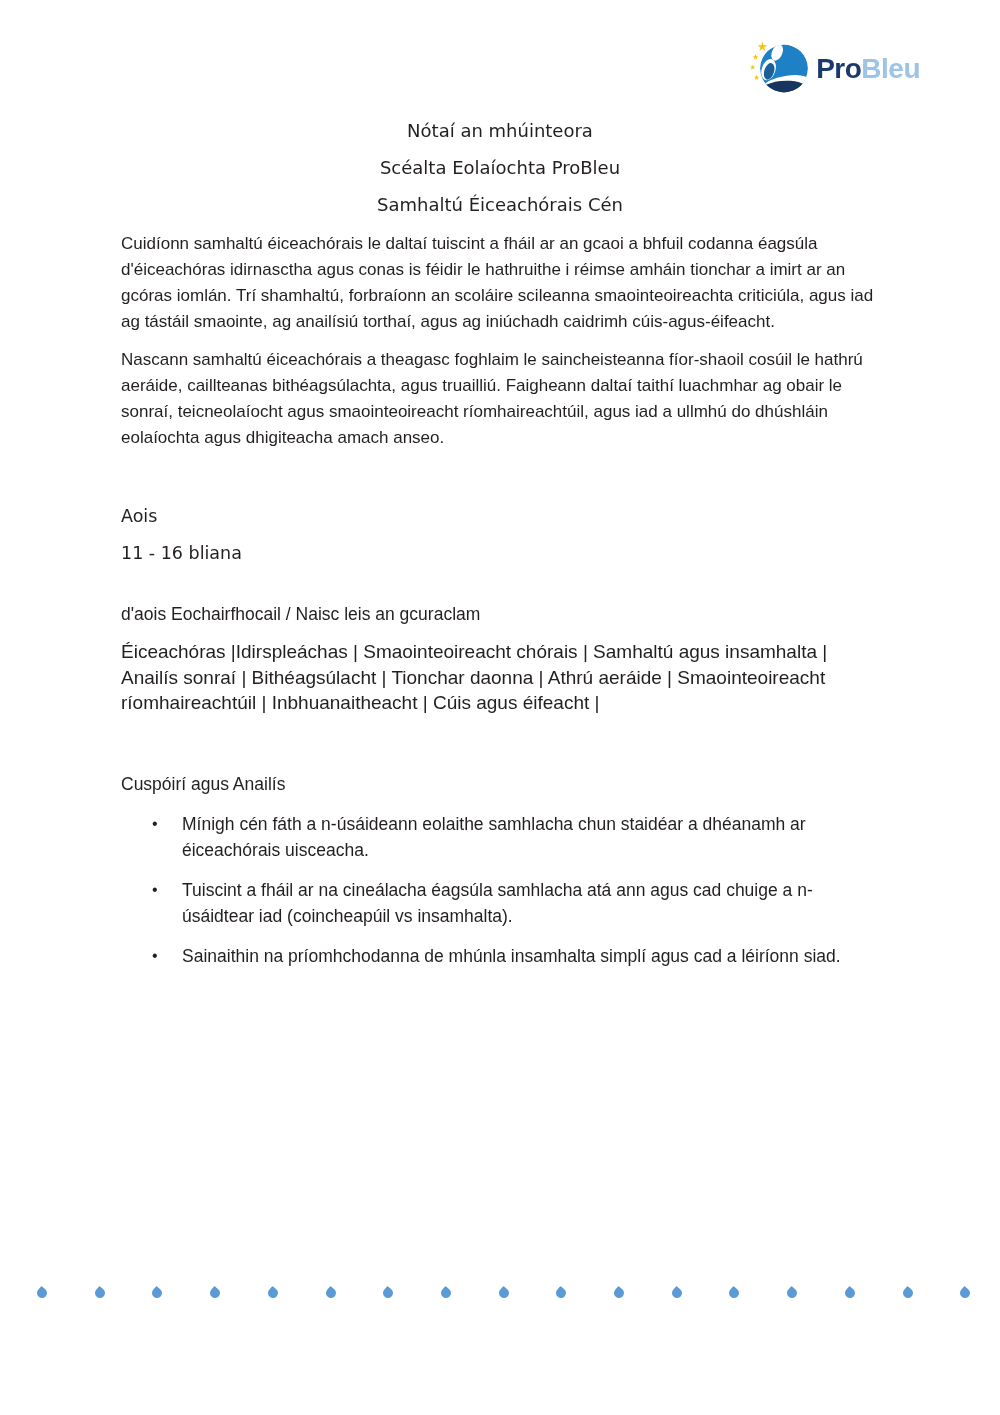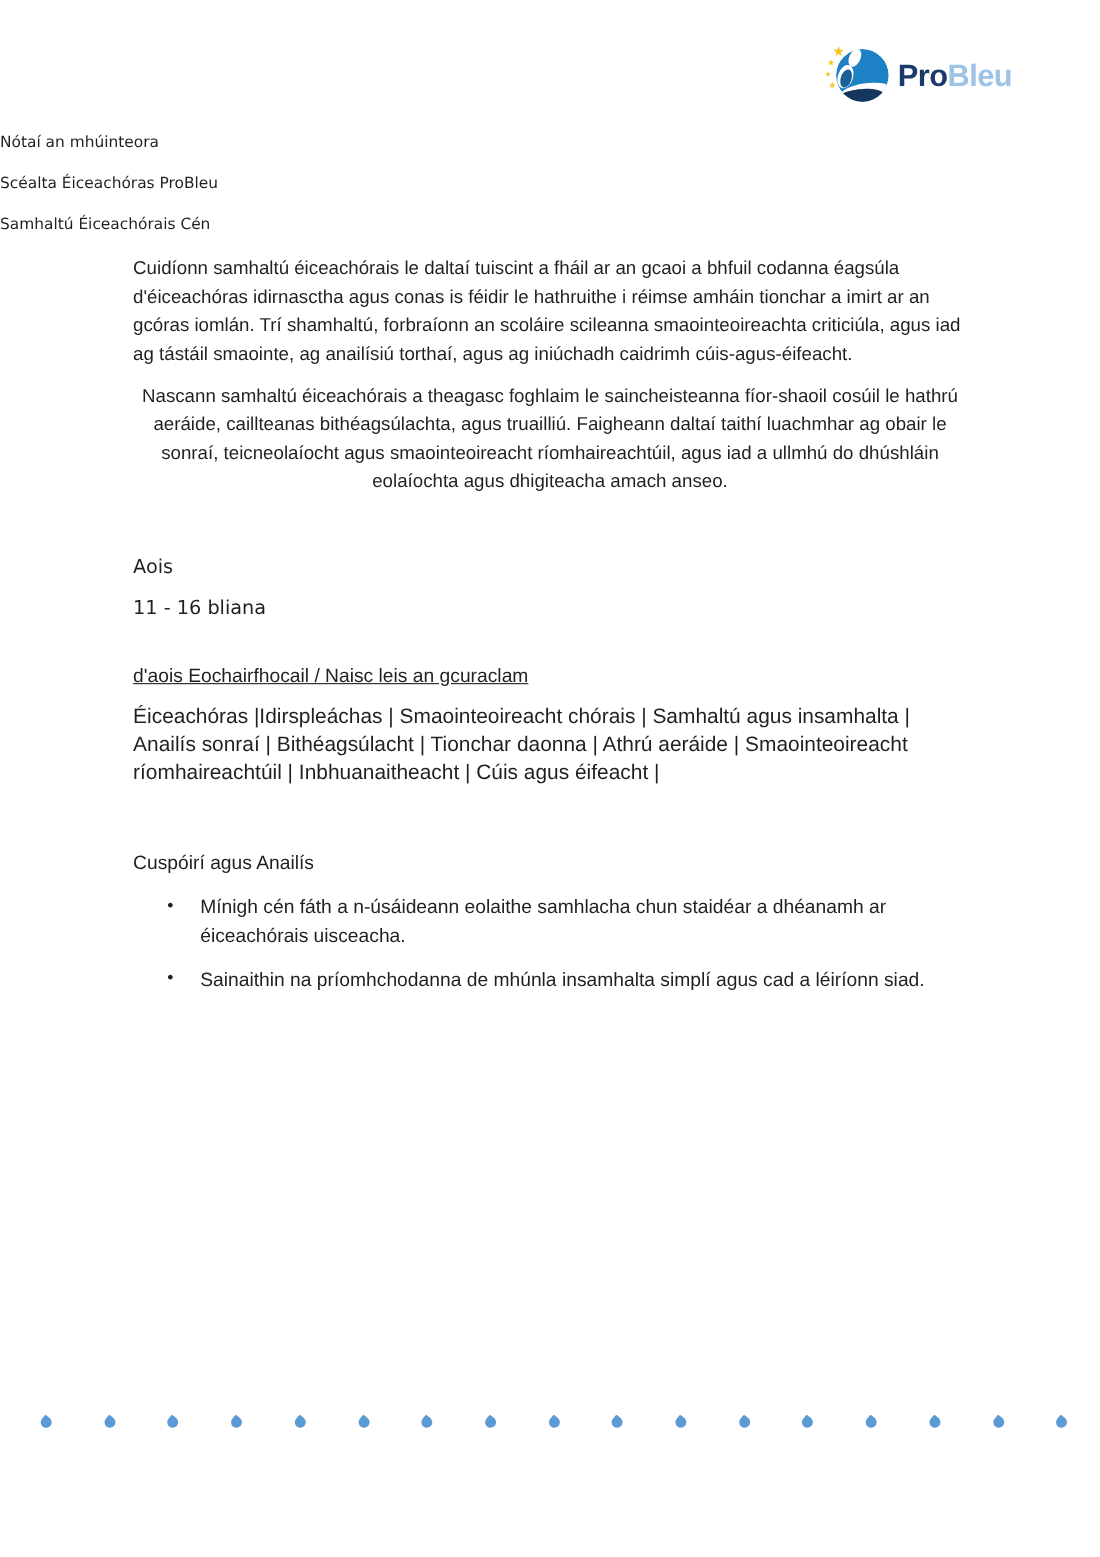--- a/index.html
+++ b/index.html
@@ -16,32 +16,32 @@
   .logo-row{
     display:flex;justify-content:flex-end;align-items:center;
     padding:40px 80px 0 0;height:57px;box-sizing:content-box;
   }
   .logo{display:flex;align-items:center;gap:4px;}
   .logo-mark{width:64px;height:57px;display:block;}
   .logo-text{font-family:"Liberation Sans",sans-serif;font-weight:700;font-size:28px;letter-spacing:-0.5px;line-height:1;}
   .logo-text .pro{color:#1b3a6b;}
   .logo-text .bleu{color:#9dc3e6;}
   
-  .titles{margin-top:22px;font-family:"DejaVu Sans",sans-serif;font-size:14px;line-height:23px;}
+  .titles{margin-top:22px;text-align:center;font-family:"DejaVu Sans",sans-serif;font-size:18px;line-height:23px;}
   .titles .title-line{margin:0 0 14px 0;}
   
   .h-why{
     margin:59px 0 0 0;font-family:"DejaVu Sans",sans-serif;
     font-size:19px;font-weight:400;line-height:24px;
   }
   .para{margin:15px 0 0 0;font-size:17px;line-height:26px;max-width:760px;}
-  .para + .para{margin-top:12px;text-align:center;}
+  .para + .para{margin-top:12px;}
   .h-age{margin:54px 0 0 0;font-family:"DejaVu Sans",sans-serif;font-size:17.5px;font-weight:400;line-height:23px;}
   .age-value{margin:14px 0 0 0;font-family:"DejaVu Sans",sans-serif;font-size:17.5px;line-height:23px;}
-  .h-keywords{margin:37px 0 0 0;font-size:17.5px;font-weight:400;line-height:24px;text-decoration:underline;}
+  .h-keywords{margin:37px 0 0 0;font-size:17.5px;font-weight:400;line-height:24px;}
   .keywords{margin:13px 0 0 0;font-size:19px;line-height:25.5px;max-width:760px;}
   .h-objectives{margin:56px 0 0 0;font-size:17.5px;font-weight:400;line-height:24px;}
   .bullets{list-style:none;margin:15px 0 0 0;padding:0;max-width:760px;}
   .bullets li{
     position:relative;padding-left:61px;margin:0 0 14px 0;
     font-size:17.5px;line-height:26px;
   }
   .bullets li::before{
     content:"\2022";position:absolute;left:31px;top:0;
     font-size:16px;line-height:26px;color:#231f20;
@@ -80,38 +80,39 @@
         <use href="#star" fill="#F6C21A" transform="translate(12,30) scale(5.5)"></use>
         <use href="#star" fill="#F6C21A" transform="translate(7,48) scale(5)"></use>
         <use href="#star" fill="#F6C21A" transform="translate(14,66) scale(5.5)"></use>
       </svg>
       <div class="logo-text"><span class="pro">Pro</span><span class="bleu">Bleu</span></div>
     </div>
   </div>
 
   <div class="titles">
     <p class="title-line">Nótaí an mhúinteora</p>
-    <p class="title-line">Scéalta Éiceachóras ProBleu</p>
+    <p class="title-line">Scéalta Eolaíochta ProBleu</p>
     <p class="title-line">Samhaltú Éiceachórais Cén</p>
   </div>
 
   <div class="content">
 
     <p class="para">Cuidíonn samhaltú éiceachórais le daltaí tuiscint a fháil ar an gcaoi a bhfuil codanna éagsúla d'éiceachóras idirnasctha agus conas is féidir le hathruithe i réimse amháin tionchar a imirt ar an gcóras iomlán. Trí shamhaltú, forbraíonn an scoláire scileanna smaointeoireachta criticiúla, agus iad ag tástáil smaointe, ag anailísiú torthaí, agus ag iniúchadh caidrimh cúis-agus-éifeacht.</p>
     <p class="para">Nascann samhaltú éiceachórais a theagasc foghlaim le saincheisteanna fíor-shaoil cosúil le hathrú aeráide, caillteanas bithéagsúlachta, agus truailliú. Faigheann daltaí taithí luachmhar ag obair le sonraí, teicneolaíocht agus smaointeoireacht ríomhaireachtúil, agus iad a ullmhú do dhúshláin eolaíochta agus dhigiteacha amach anseo.</p>
 
     <h2 class="h-age">Aois</h2>
     <p class="age-value">11 - 16 bliana</p>
 
     <h2 class="h-keywords">d'aois Eochairfhocail / Naisc leis an gcuraclam</h2>
     <p class="keywords">Éiceachóras |Idirspleáchas | Smaointeoireacht chórais | Samhaltú agus insamhalta | Anailís sonraí | Bithéagsúlacht | Tionchar daonna | Athrú aeráide | Smaointeoireacht ríomhaireachtúil | Inbhuanaitheacht | Cúis agus éifeacht |</p>
 
     <h2 class="h-objectives">Cuspóirí agus Anailís</h2>
     <ul class="bullets">
       <li>Mínigh cén fáth a n-úsáideann eolaithe samhlacha chun staidéar a dhéanamh ar éiceachórais uisceacha.</li>
+      <li>Tuiscint a fháil ar na cineálacha éagsúla samhlacha atá ann agus cad chuige a n-úsáidtear iad (coincheapúil vs insamhalta).</li>
       <li>Sainaithin na príomhchodanna de mhúnla insamhalta simplí agus cad a léiríonn siad.</li>
     </ul>
 
   </div>
 
   <div class="droplets" id="droplets">
       <div class="drop" style="left: 37px; top: 1288px; background: rgb(91, 155, 213);"></div>
       <div class="drop" style="left: 94.7px; top: 1288px; background: rgb(91, 155, 213);"></div>
       <div class="drop" style="left: 152.4px; top: 1288px; background: rgb(91, 155, 213);"></div>
       <div class="drop" style="left: 210.1px; top: 1288px; background: rgb(91, 155, 213);"></div>

